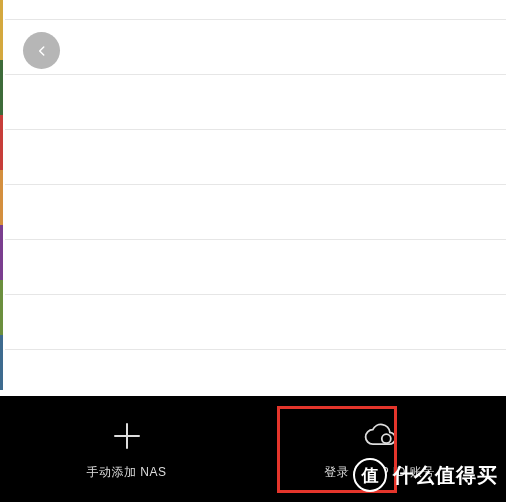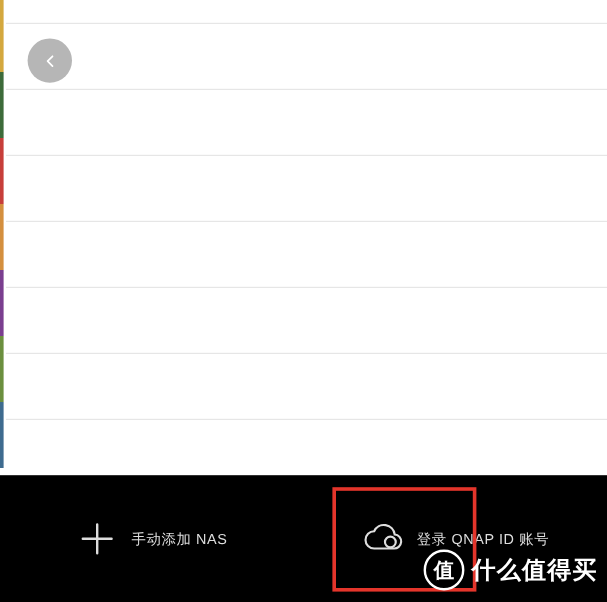--- a/index.html
+++ b/index.html
@@ -19,21 +19,21 @@
 
     .list { position: absolute; left: 5px; right: 0; top: 0; }
     .row { height: 55px; border-bottom: 1px solid #e6e6e6; }
     .row:first-child { height: 20px; }
 
     .bottom-bar {
       position: absolute; left: 0; right: 0; bottom: 0; height: 106px;
       background: #000; display: flex;
     }
     .bottom-btn {
-      flex: 1; display: flex; flex-direction: row; align-items: center; justify-content: center;
+      flex: 1; display: flex; flex-direction: column; align-items: center; justify-content: center;
       color: #ccc; font-size: 12px; gap: 10px; cursor: pointer; position: relative;
     }
     .bottom-btn svg { width: 36px; height: 36px; }
     .bottom-btn .lbl { color: #ddd; font-size: 12px; letter-spacing: 0.5px; }
 
     .highlight-box {
       position: absolute; left: 277px; top: 406px; width: 120px; height: 87px;
       border: 3px solid #e4352b; pointer-events: none;
     }
 

